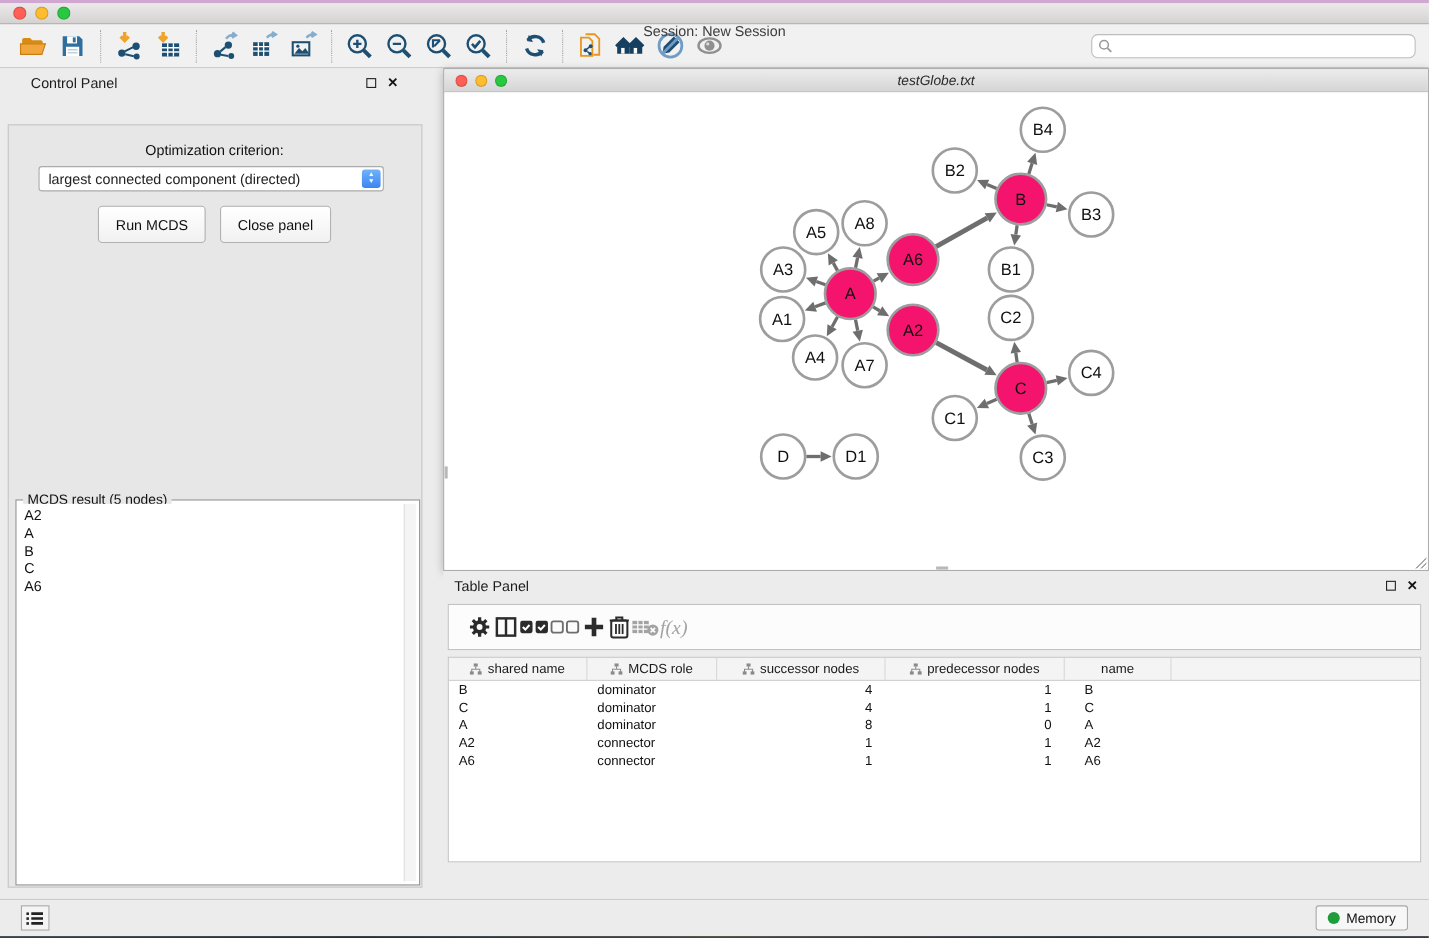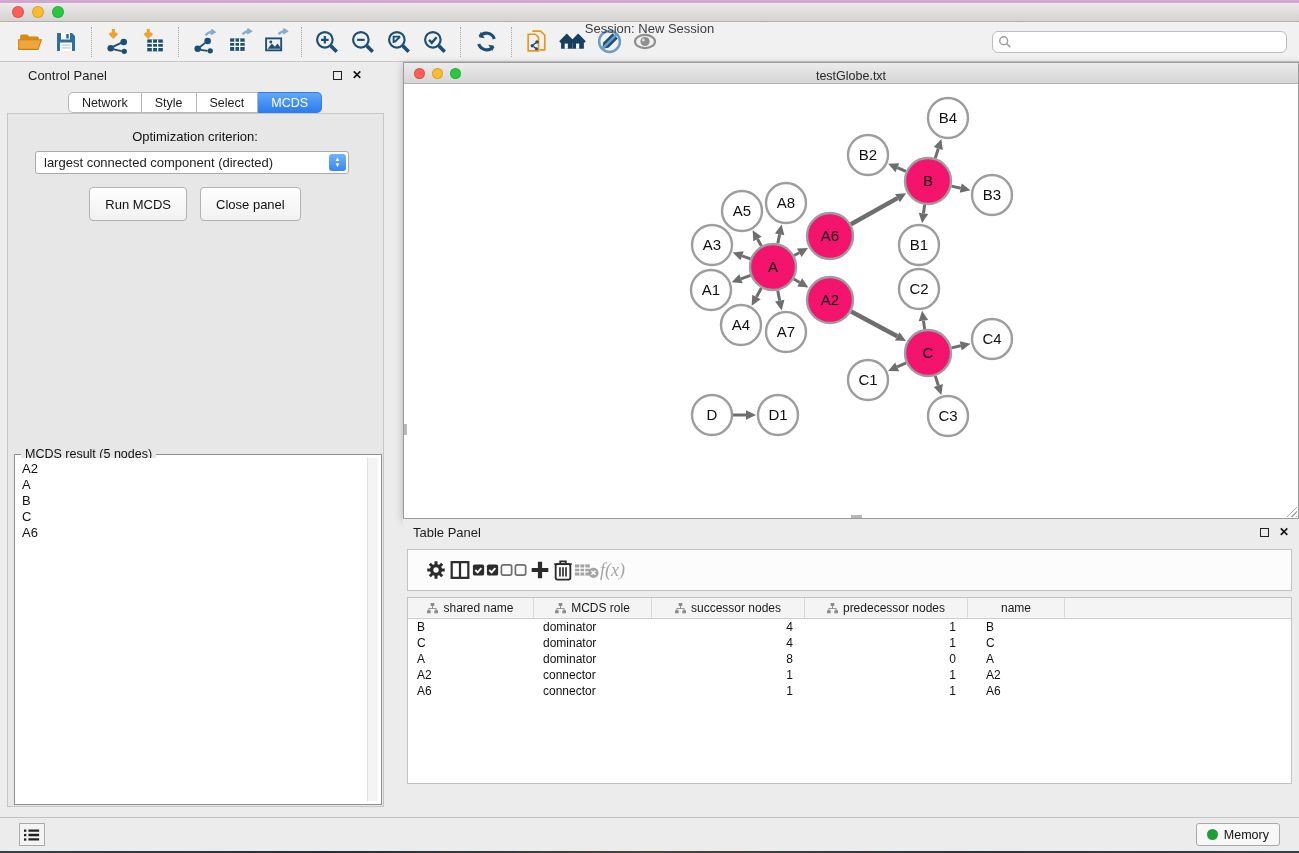--- a/index.html
+++ b/index.html
@@ -46,21 +46,21 @@
 
   .result-fieldset { position:absolute; left:14px; right:8px; top:392px; bottom:12px; border:1px solid #8f8f8f; background:#fff; }
   .result-legend { position:absolute; top:-8px; left:6px; background:#e7e7e7; padding:0 4px; font-size:12.5px; color:#111; }
   .result-list { position:absolute; inset:3px 14px 3px 3px; background:#fff; overflow:hidden; padding-top:3px; }
   .result-item { font-size:13px; line-height:16px; padding-left:4px; color:#111; }
   .result-scroll { position:absolute; top:3px; bottom:3px; right:3px; width:11px; background:#f4f4f4; border-left:1px solid #e0e0e0; }
 
   
   .workspace { flex:1; position:relative; background:#ececec; padding-left:13px; }
   .network-window { position:absolute; left:13px; right:0; top:0; height:457px; background:#fff; border:1px solid #9b9b9b; box-shadow:0 2px 8px rgba(0,0,0,.25); }
-  .nw-titlebar { height:21px; background:linear-gradient(#ececec,#d5d5d5); border-bottom:1px solid #b5b5b5; position:relative; display:flex; align-items:flex-end; justify-content:center; }
+  .nw-titlebar { height:21px; background:linear-gradient(#ececec,#d5d5d5); border-bottom:1px solid #b5b5b5; position:relative; display:flex; align-items:center; justify-content:center;font-style:italic; }
   .nw-title { font-size:12.5px; color:#2a2a2a; }
   .nw-traffic { position:absolute; left:10px; top:5px; display:flex; gap:7px; }
   .nw-traffic .light { width:11px; height:11px; }
   .nw-canvas { position:relative; width:100%; height:434px; background:#fff; overflow:hidden; }
   .resize-grip { position:absolute; right:1px; bottom:1px; width:13px; height:13px;
      background:repeating-linear-gradient(135deg, transparent 0 2px, #a9a9a9 2px 3px); clip-path:polygon(100% 0,100% 100%,0 100%); }
   .scroll-mark-v { position:absolute; left:0px; top:340px; width:3px; height:11px; background:#b8b8b8; }
   .scroll-mark-h { position:absolute; left:447px; bottom:0px; width:11px; height:3px; background:#b8b8b8; }
 
   
@@ -248,26 +248,20 @@
 
 <div class="main">
 
   <div class="control-panel">
     <div class="panel-head">
       <span class="panel-title">Control Panel</span>
       <span class="panel-btns">
         <span class="float-glyph"></span>
         <span class="close-glyph">✕</span>
       </span>
-    </div>
-    <div class="cp-tabs seg">
-      <span class="seg-btn">Network</span>
-      <span class="seg-btn">Style</span>
-      <span class="seg-btn">Select</span>
-      <span class="seg-btn active">MCDS</span>
     </div>
     <div class="cp-content"></div>
     <div class="opt-label">Optimization criterion:</div>
     <div class="criterion">
       <span>largest connected component (directed)</span>
       <span class="stepper">
           <span>▲</span>
           <span>▼</span>
         </span>
     </div>

